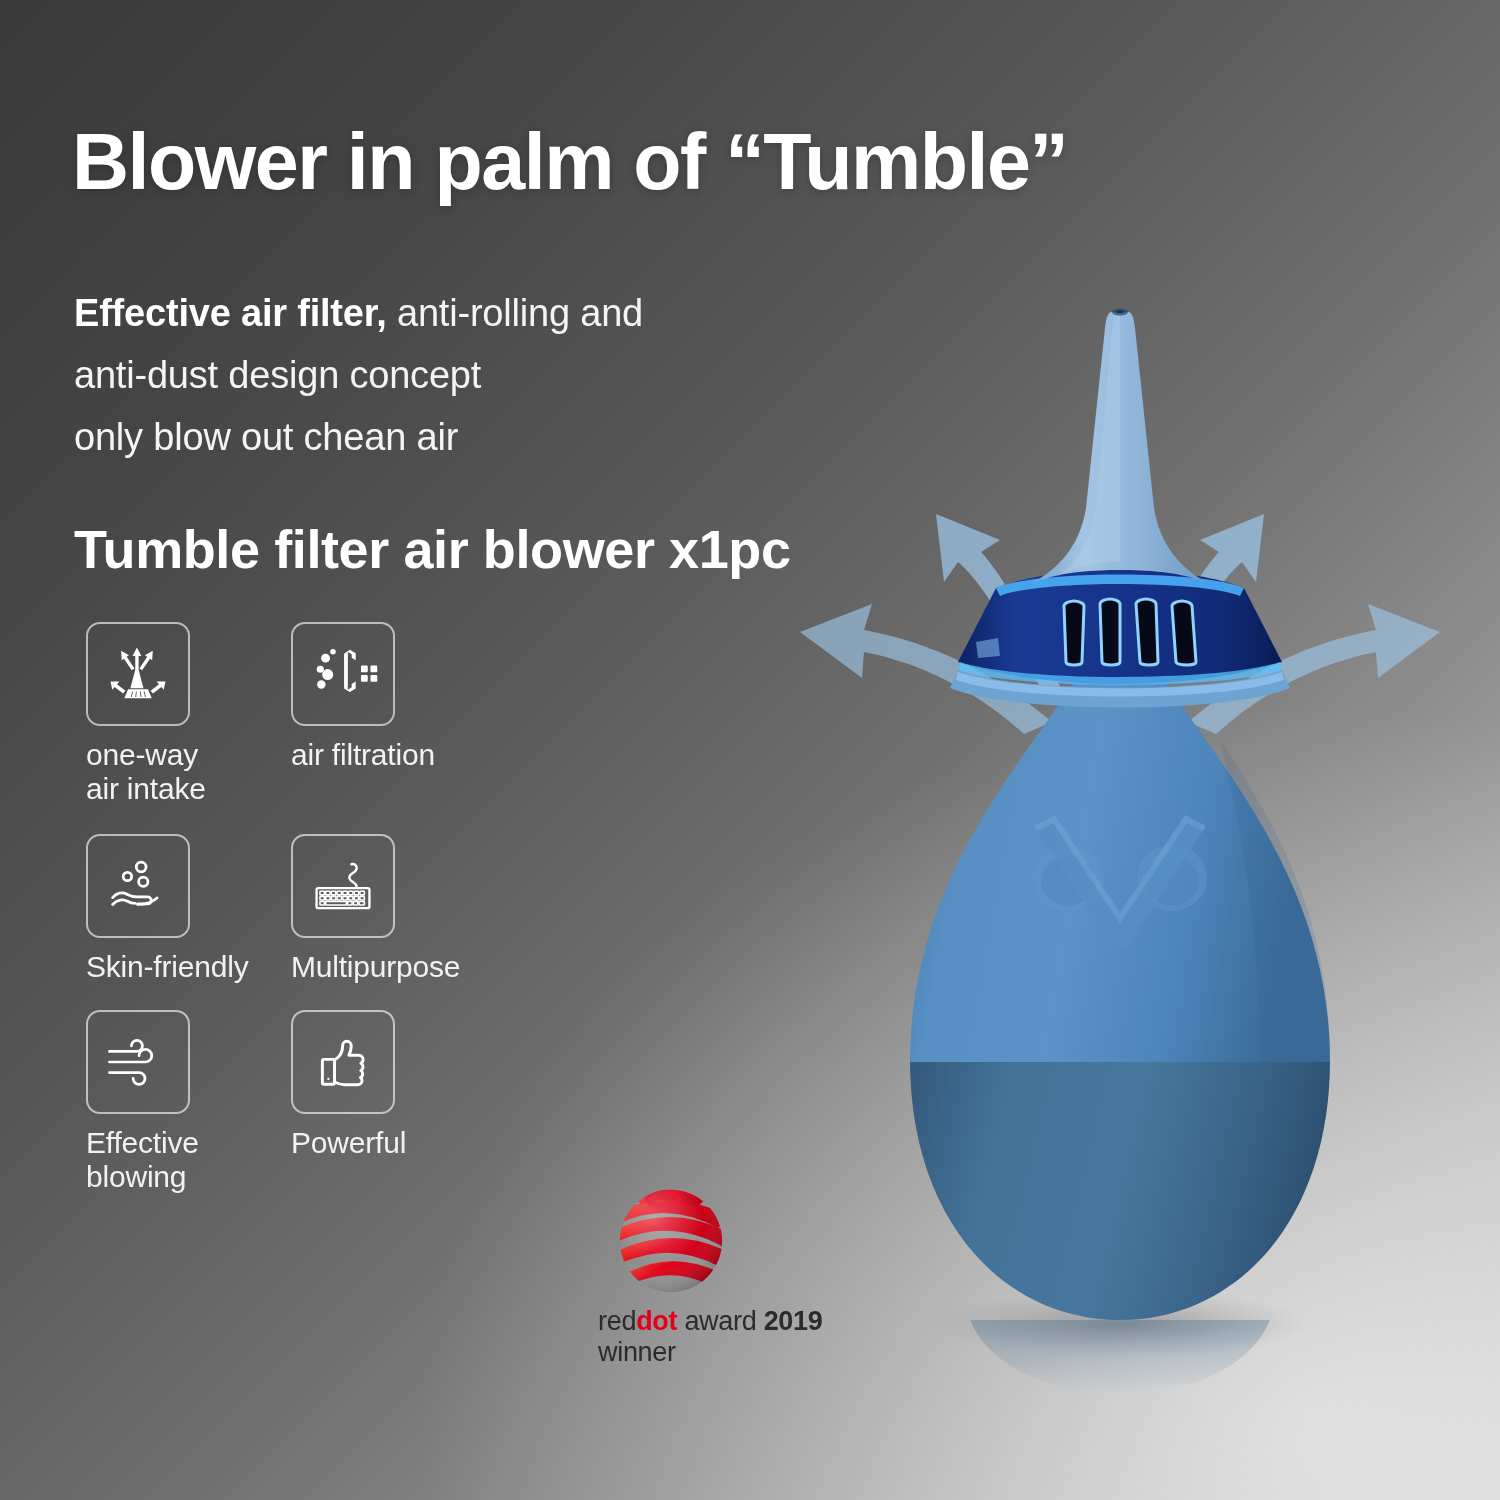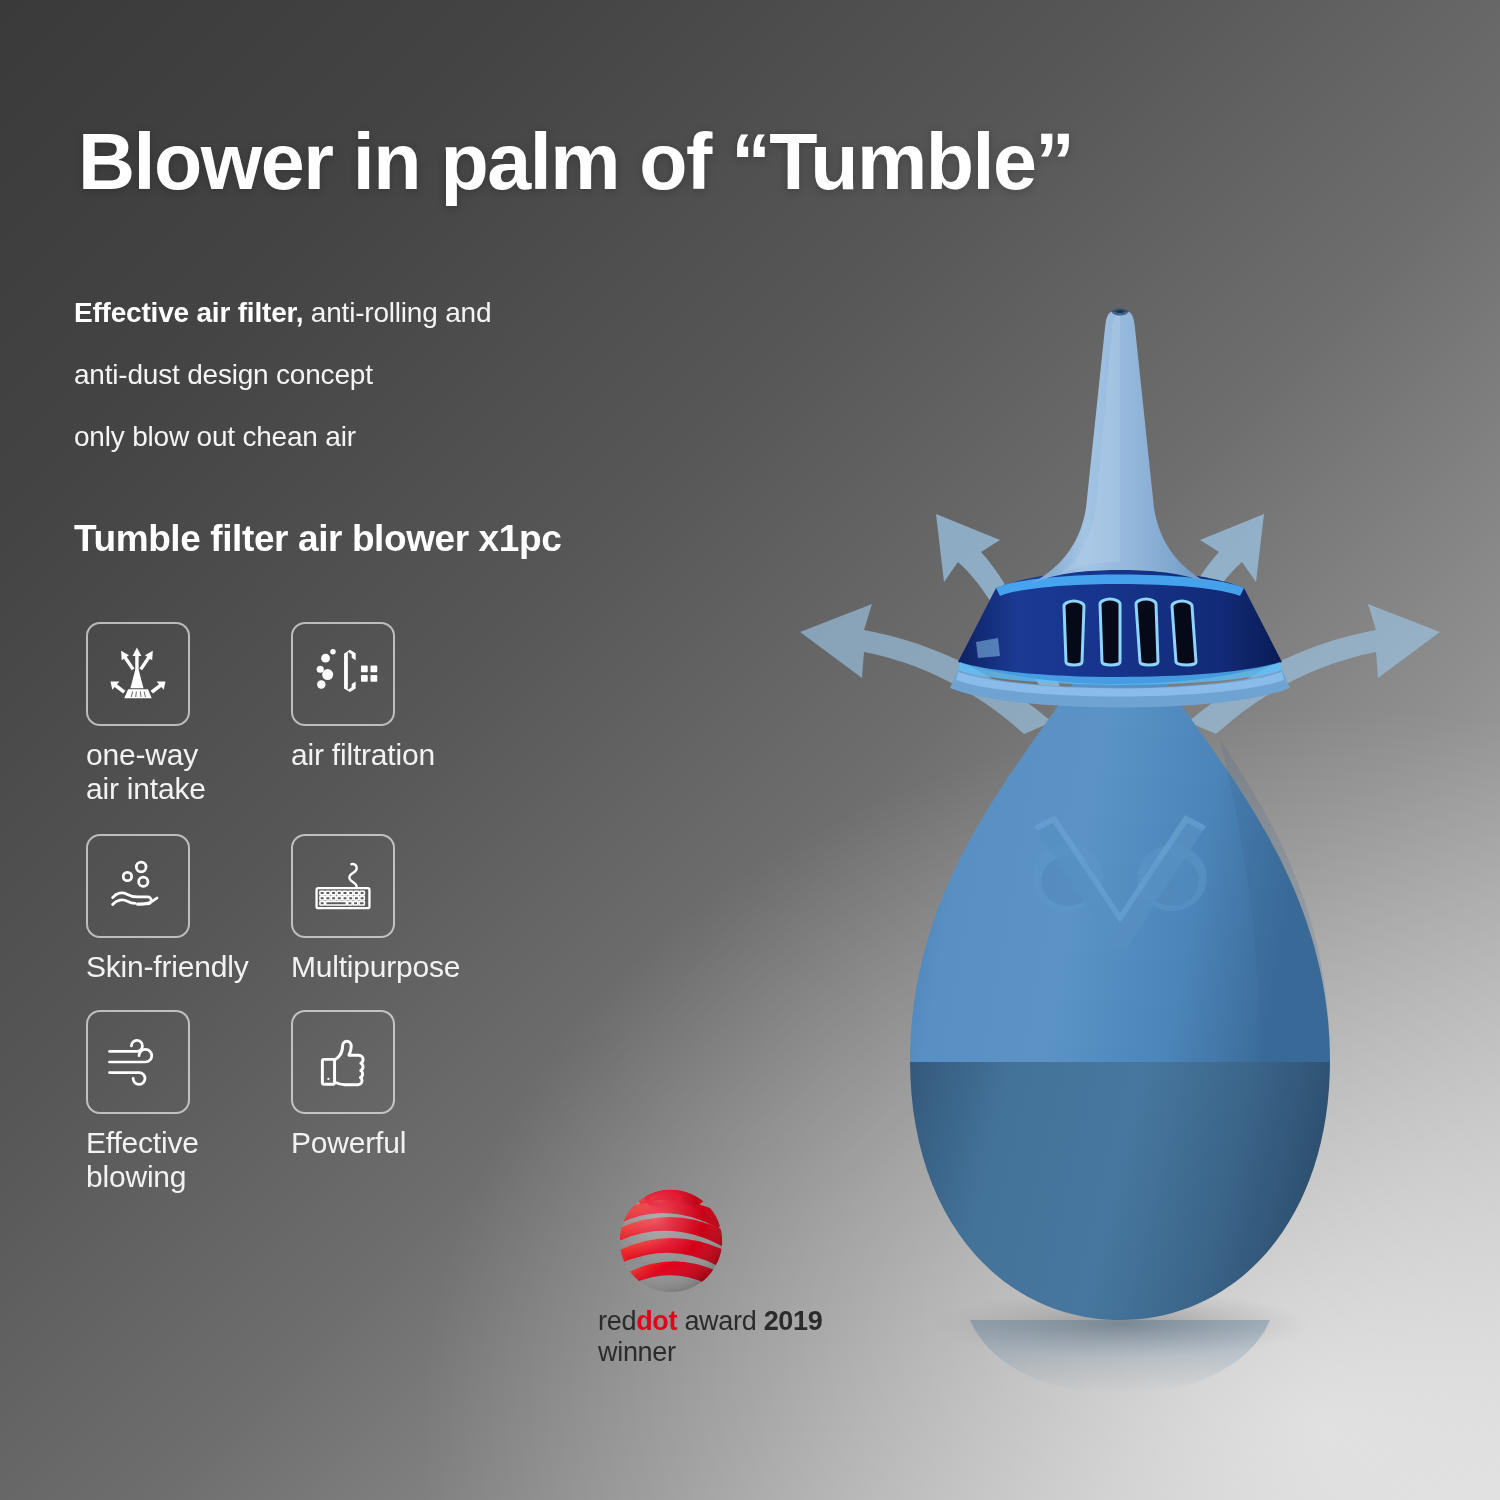--- a/index.html
+++ b/index.html
@@ -15,49 +15,49 @@
     background:
       radial-gradient(ellipse 1500px 1200px at 88% 95%, rgba(255,255,255,0.55) 0%, rgba(255,255,255,0.0) 60%),
       linear-gradient(135deg, #3a3a3a 0%, #444444 18%, #575757 38%, #6e6e6e 55%, #909090 72%, #b4b4b4 87%, #cbcbcb 100%);
     font-family: "Liberation Sans", sans-serif;
     -webkit-font-smoothing: antialiased;
   }
 
   
   .headline {
     position: absolute;
-    left: 78px;
+    left: 72px;
     top: 122px;
     font-size: 79px;
     font-weight: bold;
     color: #ffffff;
     letter-spacing: -1.5px;
     white-space: nowrap;
     line-height: 1.0;
     text-shadow: 0 2px 10px rgba(0,0,0,0.22);
   }
   .subhead {
     position: absolute;
     left: 74px;
     top: 282px;
     width: 880px;
-    font-size: 28px;
+    font-size: 38px;
     line-height: 62px;
     color: #f4f4f4;
     letter-spacing: -0.2px;
   }
   .subhead b {
     font-weight: bold;
     color: #ffffff;
   }
   .product-line {
     position: absolute;
     left: 74px;
     top: 518px;
-    font-size: 37px;
+    font-size: 54px;
     font-weight: bold;
     color: #ffffff;
     letter-spacing: -0.4px;
     white-space: nowrap;
   }
 
   
   .feature-grid {
     position: absolute;
     left: 86px;

